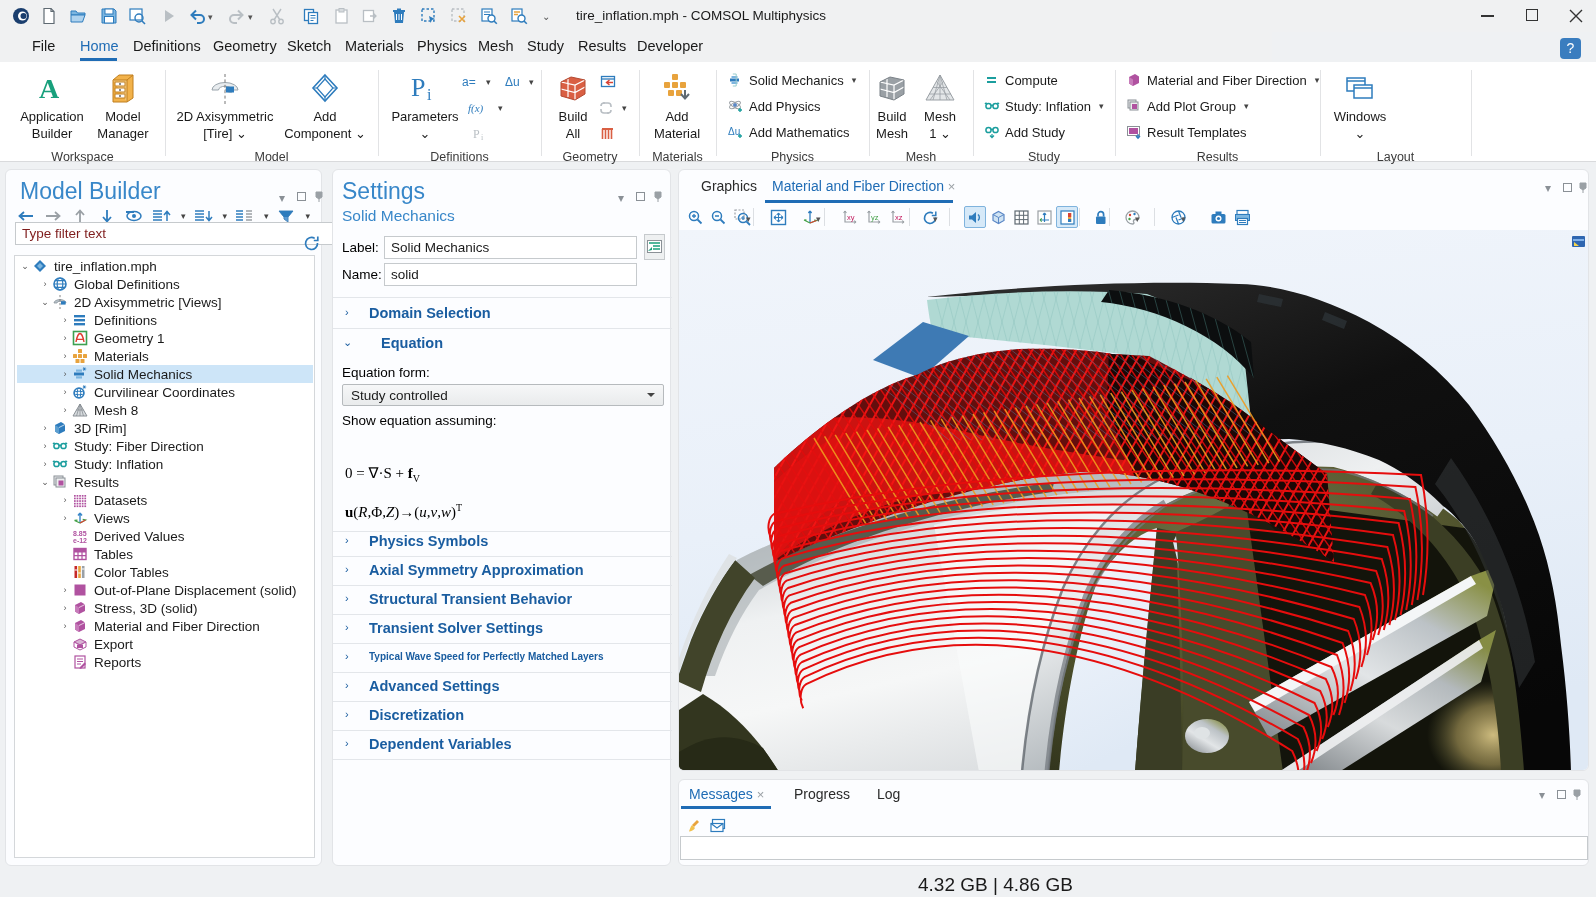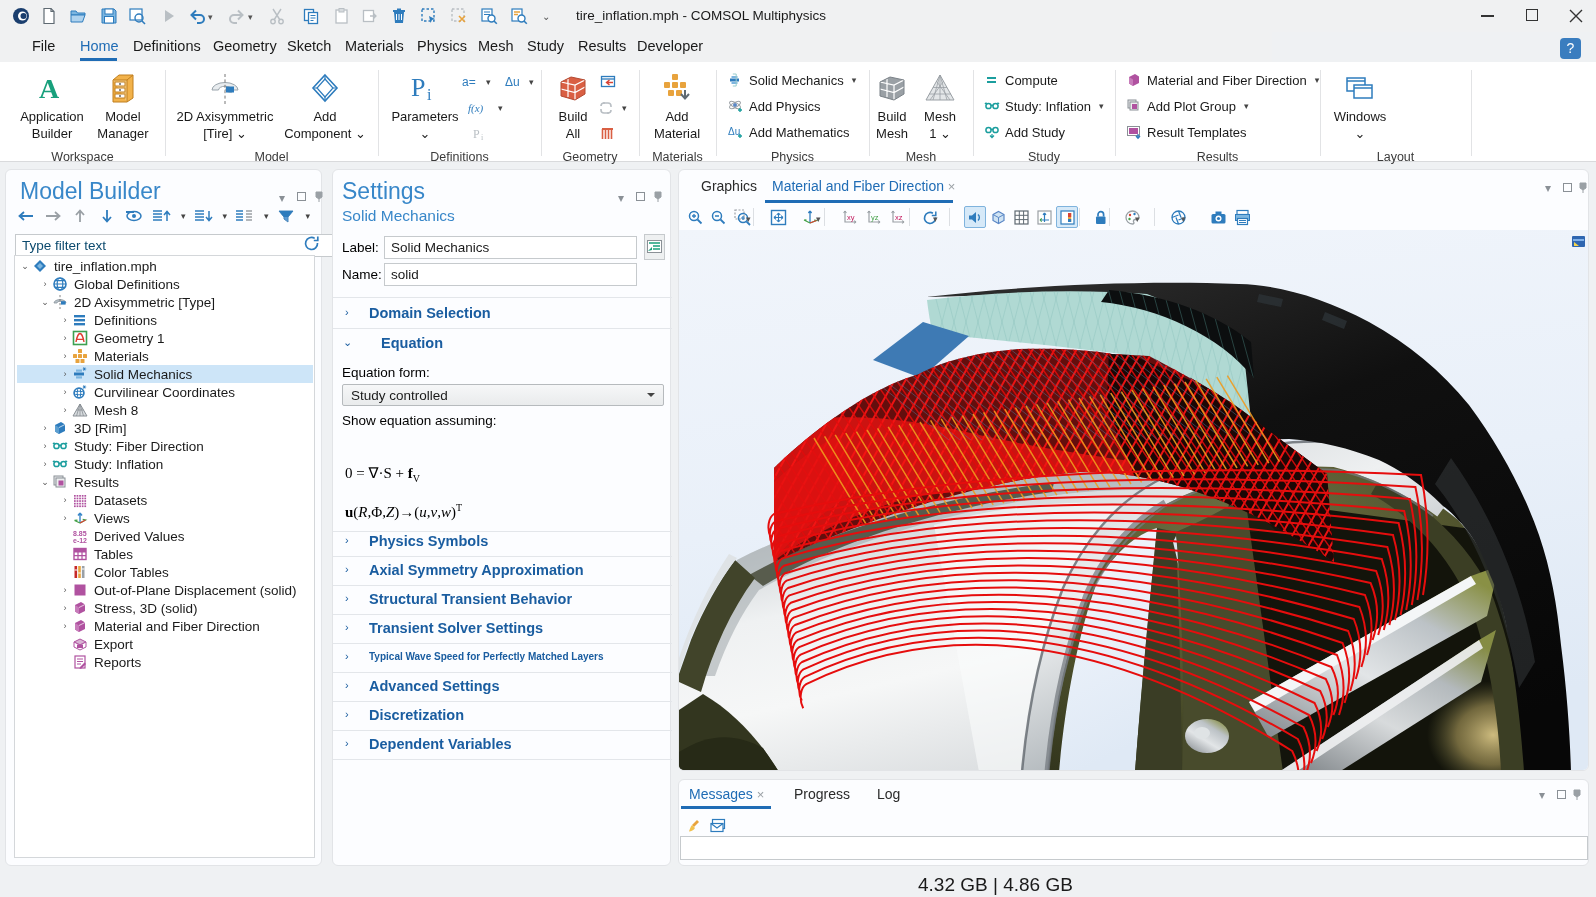--- a/index.html
+++ b/index.html
@@ -439,21 +439,21 @@
           <path d="M12 3 h6 M12 6 h6 M12 9 h6 M12 12 h6"></path>
         </g>
       </svg>
       <span class="dd">▾</span>
       <svg width="20" height="16" viewBox="0 0 20 16">
         <path d="M3 3 h14 l-5 6 v5 l-4 -3 v-2 Z" fill="#5b9bd5" stroke="#4a87bb"></path>
         <path d="M3 3 h14 l-5 6 h-4 Z" fill="#2e7cbd"></path>
       </svg>
       <span class="dd">▾</span>
     </div>
-    <div class="inp abs" style="left:9px;top:64px;width:339px;height:23px;color:#0c4a6e">Type filter text</div>
+    <div class="inp abs" style="left:9px;top:52px;width:339px;height:23px;color:#7f1d1d">Type filter text</div>
     <svg class="abs" style="left:297px;top:64px" width="18" height="18">
       <path d="M14.5 9 a6 6 0 1 1 -2.8 -4.6 M14.8 2.5 v4 h-4" fill="none" stroke="#2e7cbd" stroke-width="1.7"></path>
     </svg>
     <div class="treebox" style="left:8px;top:85px;width:301px;height:603px;overflow:hidden">
       <div class="trow" style="left:2px;top:1px;width:296px;padding-left:1px">
         <span class="tarrow" style="text-align:center">⌄</span>
         <svg width="16" height="16" viewBox="0 0 16 16" style="vertical-align:middle">
           <path d="M2 8 L8 2 L14 8 L8 14 Z" fill="#2e7cbd"></path>
           <path d="M5 8 L8 5 L11 8 L8 11 Z" fill="#7db6e0"></path>
         </svg>
@@ -468,21 +468,21 @@
         </svg>
         <span>Global Definitions</span>
       </div>
       <div class="trow" style="left:2px;top:37px;width:296px;padding-left:21px">
         <span class="tarrow" style="text-align:center">⌄</span>
         <svg width="16" height="16" viewBox="0 0 16 16" style="vertical-align:middle">
           <path d="M2 9 a6 3.4 0 0 1 12 0 l-3 0 a3 1.7 0 0 0 -6 0 Z" fill="#b9c3ca" stroke="#8a949c" stroke-width="0.8"></path>
           <rect x="9" y="7.2" width="4.6" height="3.4" fill="#2e7cbd"></rect>
           <path d="M8 1 v14" stroke="#777" stroke-width="0.9" stroke-dasharray="2.2 1.8"></path>
         </svg>
-        <span>2D Axisymmetric [Type]</span>
+        <span>2D Axisymmetric [Views]</span>
       </div>
       <div class="trow" style="left:2px;top:55px;width:296px;padding-left:41px">
         <span class="tarrow" style="text-align:center">›</span>
         <svg width="16" height="16" viewBox="0 0 16 16" style="vertical-align:middle">
           <rect x="2" y="3" width="11" height="2.4" fill="#2e7cbd"></rect>
           <rect x="2" y="7" width="11" height="2.4" fill="#2e7cbd"></rect>
           <rect x="2" y="11" width="11" height="2.4" fill="#2e7cbd"></rect>
         </svg>
         <span>Definitions</span>
       </div>

